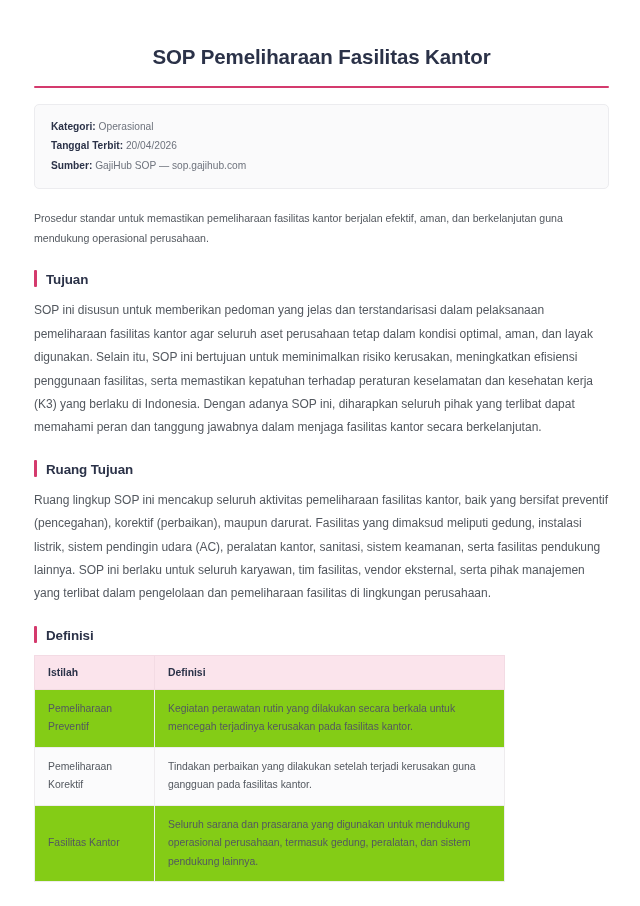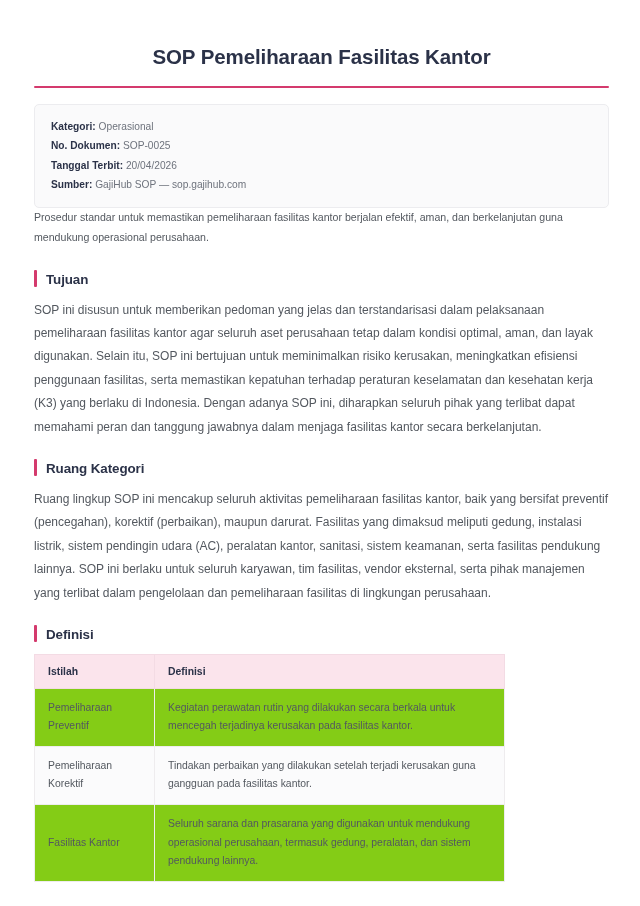--- a/index.html
+++ b/index.html
@@ -37,20 +37,21 @@
     margin: 0 0 16px 0;
     border-radius: 1px;
   }
 
   
   .meta-box {
     background: #fafafb;
     border: 1px solid #ececef;
     border-radius: 5px;
     padding: 13px 16px 13px 16px;
+    margin-bottom: 20px;
   }
   .meta-row {
     font-size: 10.2px;
     line-height: 1.0;
     color: #6e737d;
     padding: 4.5px 0;
     white-space: nowrap;
   }
   .meta-label {
     font-weight: bold;
@@ -135,24 +136,20 @@
 
   <h1 class="doc-title">SOP Pemeliharaan Fasilitas Kantor</h1>
   <div class="title-rule"></div>
 
   <div class="meta-box">
     <div class="meta-row">
       <span class="meta-label">Kategori:</span>
       <span>Operasional</span>
     </div>
     <div class="meta-row">
-      <span class="meta-label">No. Dokumen:</span>
-      <span>SOP-0025</span>
-    </div>
-    <div class="meta-row">
       <span class="meta-label">Tanggal Terbit:</span>
       <span>20/04/2026</span>
     </div>
     <div class="meta-row">
       <span class="meta-label">Sumber:</span>
       <span>GajiHub SOP — sop.gajihub.com</span>
     </div>
   </div>
 
   <p class="intro">Prosedur standar untuk memastikan pemeliharaan fasilitas kantor berjalan efektif, aman, dan berkelanjutan guna mendukung operasional perusahaan.</p>
@@ -161,21 +158,21 @@
     <div class="section-heading">
       <span class="accent-bar"></span>
       <h2>Tujuan</h2>
     </div>
     <p class="section-body">SOP ini disusun untuk memberikan pedoman yang jelas dan terstandarisasi dalam pelaksanaan pemeliharaan fasilitas kantor agar seluruh aset perusahaan tetap dalam kondisi optimal, aman, dan layak digunakan. Selain itu, SOP ini bertujuan untuk meminimalkan risiko kerusakan, meningkatkan efisiensi penggunaan fasilitas, serta memastikan kepatuhan terhadap peraturan keselamatan dan kesehatan kerja (K3) yang berlaku di Indonesia. Dengan adanya SOP ini, diharapkan seluruh pihak yang terlibat dapat memahami peran dan tanggung jawabnya dalam menjaga fasilitas kantor secara berkelanjutan.</p>
   </div>
 
   <div class="section">
     <div class="section-heading">
       <span class="accent-bar"></span>
-      <h2>Ruang Kategori</h2>
+      <h2>Ruang Tujuan</h2>
     </div>
     <p class="section-body">Ruang lingkup SOP ini mencakup seluruh aktivitas pemeliharaan fasilitas kantor, baik yang bersifat preventif (pencegahan), korektif (perbaikan), maupun darurat. Fasilitas yang dimaksud meliputi gedung, instalasi listrik, sistem pendingin udara (AC), peralatan kantor, sanitasi, sistem keamanan, serta fasilitas pendukung lainnya. SOP ini berlaku untuk seluruh karyawan, tim fasilitas, vendor eksternal, serta pihak manajemen yang terlibat dalam pengelolaan dan pemeliharaan fasilitas di lingkungan perusahaan.</p>
   </div>
 
   <div class="section">
     <div class="section-heading">
       <span class="accent-bar"></span>
       <h2>Definisi</h2>
     </div>
 

